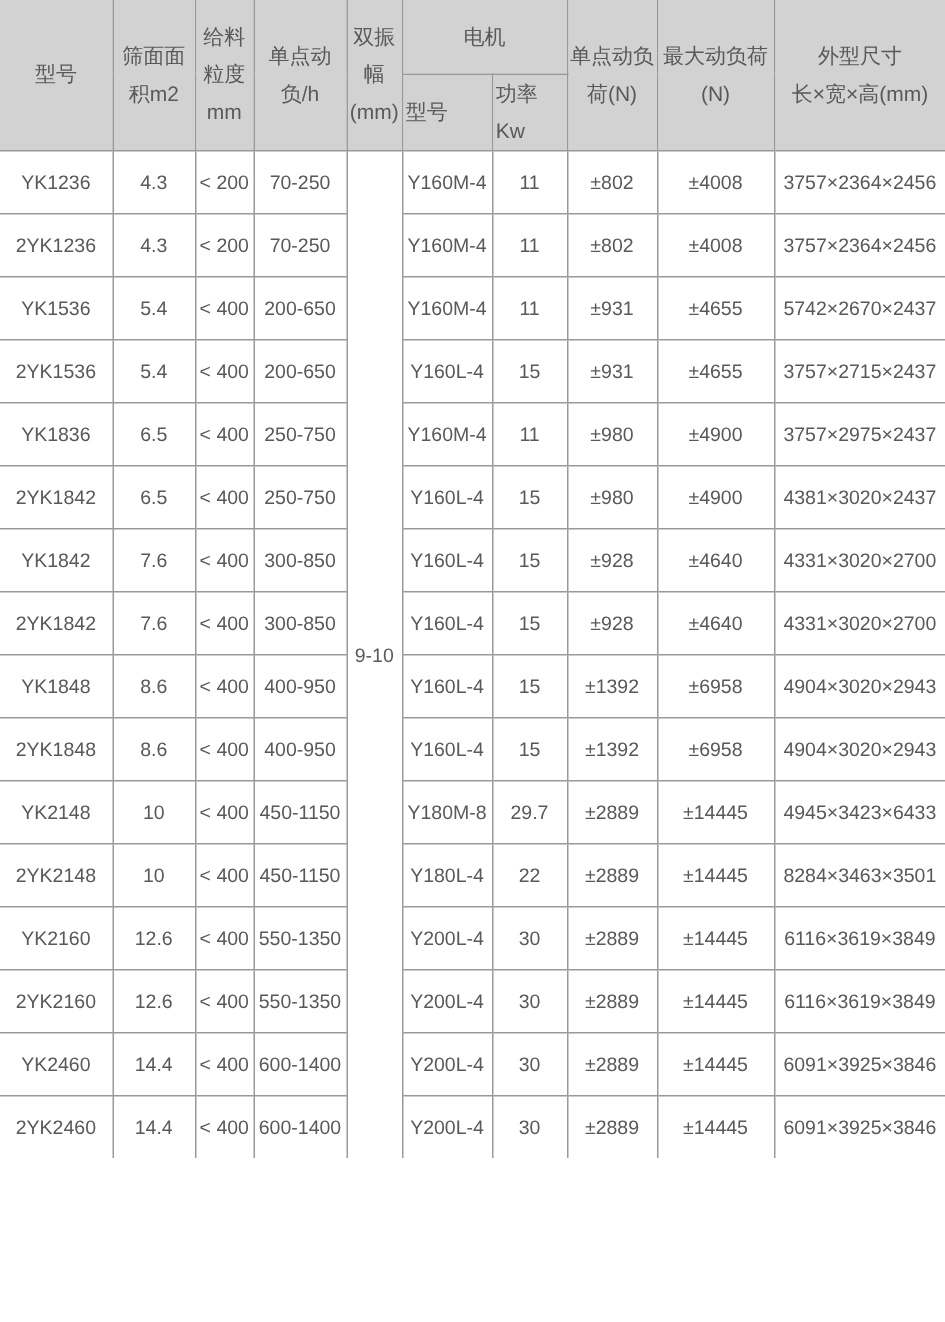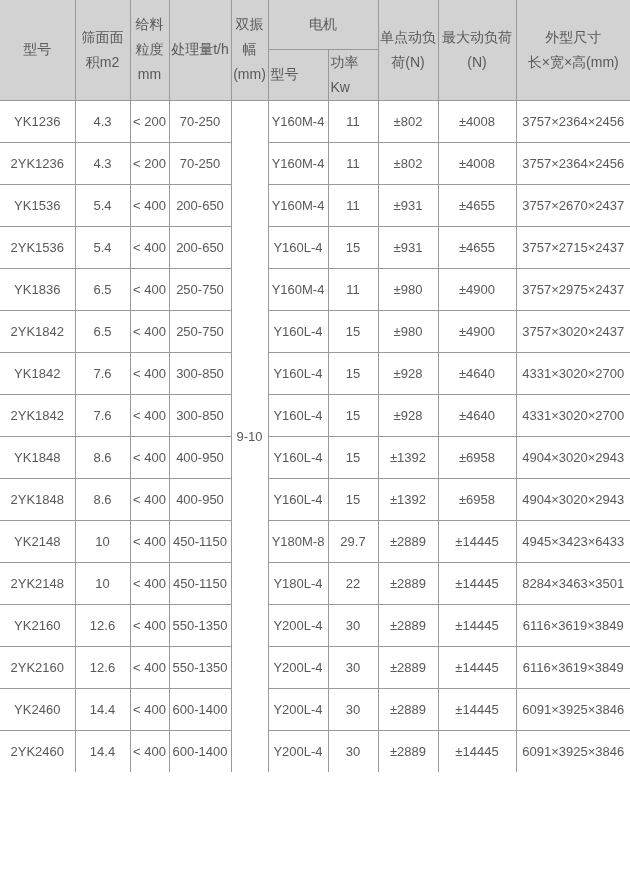--- a/index.html
+++ b/index.html
@@ -63,21 +63,21 @@
     <col style="width:114px">
   </colgroup>
   <thead>
     <tr class="h-top">
       <th rowspan="2">型号</th>
       <th rowspan="2">筛面面
 积m2</th>
       <th rowspan="2">给料
 粒度
 mm</th>
-      <th rowspan="2">处理量t/h</th>
+      <th rowspan="2">单点动负/h</th>
       <th rowspan="2">双振
 幅
 (mm)</th>
       <th colspan="2">电机</th>
       <th rowspan="2">单点动负
 荷(N)</th>
       <th rowspan="2">最大动负荷
 (N)</th>
       <th rowspan="2">外型尺寸
 长×宽×高(mm)</th>
@@ -113,21 +113,21 @@
       </tr>
       <tr>
         <td>YK1536</td>
         <td>5.4</td>
         <td>&lt; 400</td>
         <td>200-650</td>
         <td>Y160M-4</td>
         <td>11</td>
         <td>±931</td>
         <td>±4655</td>
-        <td>3757×2670×2437</td>
+        <td>5742×2670×2437</td>
       </tr>
       <tr>
         <td>2YK1536</td>
         <td>5.4</td>
         <td>&lt; 400</td>
         <td>200-650</td>
         <td>Y160L-4</td>
         <td>15</td>
         <td>±931</td>
         <td>±4655</td>
@@ -146,21 +146,21 @@
       </tr>
       <tr>
         <td>2YK1842</td>
         <td>6.5</td>
         <td>&lt; 400</td>
         <td>250-750</td>
         <td>Y160L-4</td>
         <td>15</td>
         <td>±980</td>
         <td>±4900</td>
-        <td>3757×3020×2437</td>
+        <td>4381×3020×2437</td>
       </tr>
       <tr>
         <td>YK1842</td>
         <td>7.6</td>
         <td>&lt; 400</td>
         <td>300-850</td>
         <td>Y160L-4</td>
         <td>15</td>
         <td>±928</td>
         <td>±4640</td>

